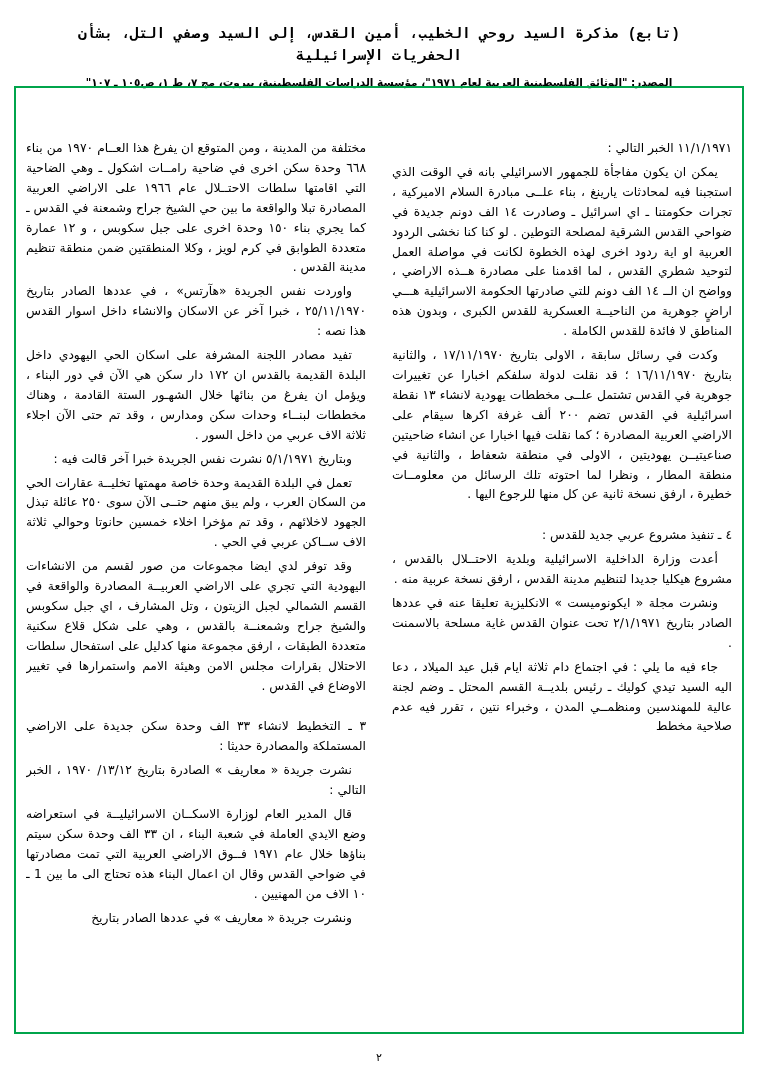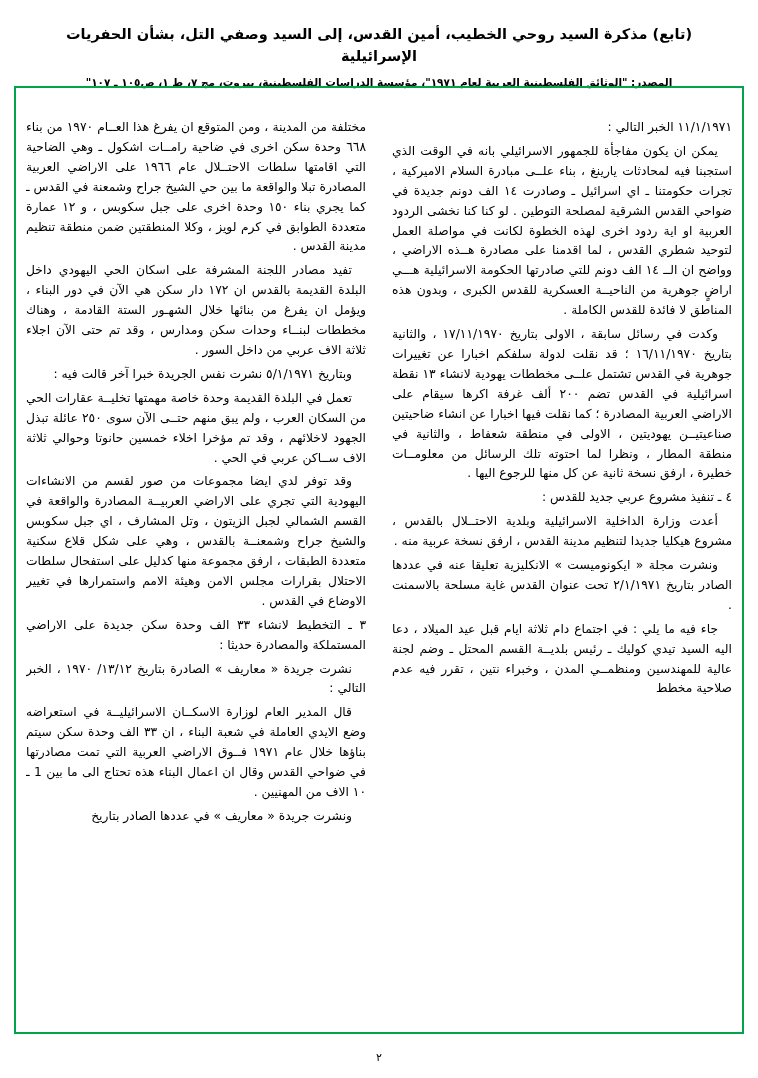--- a/index.html
+++ b/index.html
@@ -25,20 +25,21 @@
   .doc-header {
     text-align: center;
     margin: 6px 0 4px 0;
   }
   .doc-title {
     font-size: 14.5px;
     font-weight: bold;
     line-height: 1.5;
     direction: rtl;
     padding: 0 30px;
+    font-family: Liberation Mono, monospace;
   }
   .doc-source {
     font-size: 10.5px;
     font-weight: bold;
     line-height: 1.5;
     direction: rtl;
     margin-top: 7px;
     padding: 0 20px;
   }
   .frame {
@@ -74,20 +75,21 @@
   .col p {
     margin: 0 0 4px 0;
     text-align: justify;
     text-justify: inter-word;
   }
   .col p.indent {
     text-indent: 14px;
   }
   .col p.lead {
     text-indent: 0;
+    margin-top: 21px;
   }
   .page-number {
     position: absolute;
     bottom: 14px;
     left: 0;
     right: 0;
     text-align: center;
     font-size: 11px;
   }
 </style>
@@ -110,20 +112,21 @@
       <p class="indent">يمكن ان يكون مفاجأة للجمهور الاسرائيلي بانه في الوقت الذي استجبنا فيه لمحادثات يارينغ ، بناء علــى مبادرة السلام الاميركية ، تجرات حكومتنا ـ اي اسرائيل ـ وصادرت ١٤ الف دونم جديدة في ضواحي القدس الشرقية لمصلحة التوطين . لو كنا كنا نخشى الردود العربية او اية ردود اخرى لهذه الخطوة لكانت في مواصلة العمل لتوحيد شطري القدس ، لما اقدمنا على مصادرة هــذه الاراضي ، وواضح ان الــ ١٤ الف دونم للتي صادرتها الحكومة الاسرائيلية هـــي اراضٍ جوهرية من الناحيــة العسكرية للقدس الكبرى ، وبدون هذه المناطق لا فائدة للقدس الكاملة .</p>
       <p class="indent">وكدت في رسائل سابقة ، الاولى بتاريخ ١٧/١١/١٩٧٠ ، والثانية بتاريخ ١٦/١١/١٩٧٠ ؛ قد نقلت لدولة سلفكم اخبارا عن تغييرات جوهرية في القدس تشتمل علــى مخططات يهودية لانشاء ١٣ نقطة اسرائيلية في القدس تضم ٢٠٠ ألف غرفة اكرها سيقام على الاراضي العربية المصادرة ؛ كما نقلت فيها اخبارا عن انشاء ضاحيتين صناعيتيــن يهوديتين ، الاولى في منطقة شعفاط ، والثانية في منطقة المطار ، ونظرا لما احتوته تلك الرسائل من معلومــات خطيرة ، ارفق نسخة ثانية عن كل منها للرجوع اليها .</p>
       <p class="lead">٤ ـ تنفيذ مشروع عربي جديد للقدس :</p>
       <p class="indent">أعدت وزارة الداخلية الاسرائيلية وبلدية الاحتــلال بالقدس ، مشروع هيكليا جديدا لتنظيم مدينة القدس ، ارفق نسخة عربية منه .</p>
       <p class="indent">ونشرت مجلة « ايكونوميست » الانكليزية تعليقا عنه في عددها الصادر بتاريخ ٢/١/١٩٧١ تحت عنوان القدس غاية مسلحة بالاسمنت .</p>
       <p class="indent">جاء فيه ما يلي : في اجتماع دام ثلاثة ايام قبل عيد الميلاد ، دعا اليه السيد تيدي كوليك ـ رئيس بلديــة القسم المحتل ـ وضم لجنة عالية للمهندسين ومنظمــي المدن ، وخبراء نتين ، تقرر فيه عدم صلاحية مخطط</p>
     </div>
 
     <div class="col">
       <p class="lead">مختلفة من المدينة ، ومن المتوقع ان يفرغ هذا العــام ١٩٧٠ من بناء ٦٦٨ وحدة سكن اخرى في ضاحية رامــات اشكول ـ وهي الضاحية التي اقامتها سلطات الاحتــلال عام ١٩٦٦ على الاراضي العربية المصادرة تبلا والواقعة ما بين حي الشيخ جراح وشمعنة في القدس ـ كما يجري بناء ١٥٠ وحدة اخرى على جبل سكوبس ، و ١٢ عمارة متعددة الطوابق في كرم لويز ، وكلا المنطقتين ضمن منطقة تنظيم مدينة القدس .</p>
+      <p class="indent">واوردت نفس الجريدة «هآرتس» ، في عددها الصادر بتاريخ ٢٥/١١/١٩٧٠ ، خبرا آخر عن الاسكان والانشاء داخل اسوار القدس هذا نصه :</p>
       <p class="indent">تفيد مصادر اللجنة المشرفة على اسكان الحي اليهودي داخل البلدة القديمة بالقدس ان ١٧٢ دار سكن هي الآن في دور البناء ، ويؤمل ان يفرغ من بنائها خلال الشهـور الستة القادمة ، وهناك مخططات لبنــاء وحدات سكن ومدارس ، وقد تم حتى الآن اجلاء ثلاثة الاف عربي من داخل السور .</p>
       <p class="indent">وبتاريخ ٥/١/١٩٧١ نشرت نفس الجريدة خبرا آخر قالت فيه :</p>
       <p class="indent">تعمل في البلدة القديمة وحدة خاصة مهمتها تخليــة عقارات الحي من السكان العرب ، ولم يبق منهم حتــى الآن سوى ٢٥٠ عائلة تبذل الجهود لاخلائهم ، وقد تم مؤخرا اخلاء خمسين حانوتا وحوالي ثلاثة الاف ســاكن عربي في الحي .</p>
       <p class="indent">وقد توفر لدي ايضا مجموعات من صور لقسم من الانشاءات اليهودية التي تجري على الاراضي العربيــة المصادرة والواقعة في القسم الشمالي لجبل الزيتون ، وتل المشارف ، اي جبل سكوبس والشيخ جراح وشمعنــة بالقدس ، وهي على شكل قلاع سكنية متعددة الطبقات ، ارفق مجموعة منها كدليل على استفحال سلطات الاحتلال بقرارات مجلس الامن وهيئة الامم واستمرارها في تغيير الاوضاع في القدس .</p>
       <p class="lead">٣ ـ التخطيط لانشاء ٣٣ الف وحدة سكن جديدة على الاراضي المستملكة والمصادرة حديثا :</p>
       <p class="indent">نشرت جريدة « معاريف » الصادرة بتاريخ ١٣/١٢/ ١٩٧٠ ، الخبر التالي :</p>
       <p class="indent">قال المدير العام لوزارة الاسكــان الاسرائيليــة في استعراضه وضع الايدي العاملة في شعبة البناء ، ان ٣٣ الف وحدة سكن سيتم بناؤها خلال عام ١٩٧١ فــوق الاراضي العربية التي تمت مصادرتها في ضواحي القدس وقال ان اعمال البناء هذه تحتاج الى ما بين 1 ـ ١٠ الاف من المهنيين .</p>
       <p class="indent">ونشرت جريدة « معاريف » في عددها الصادر بتاريخ</p>
     </div>
 

